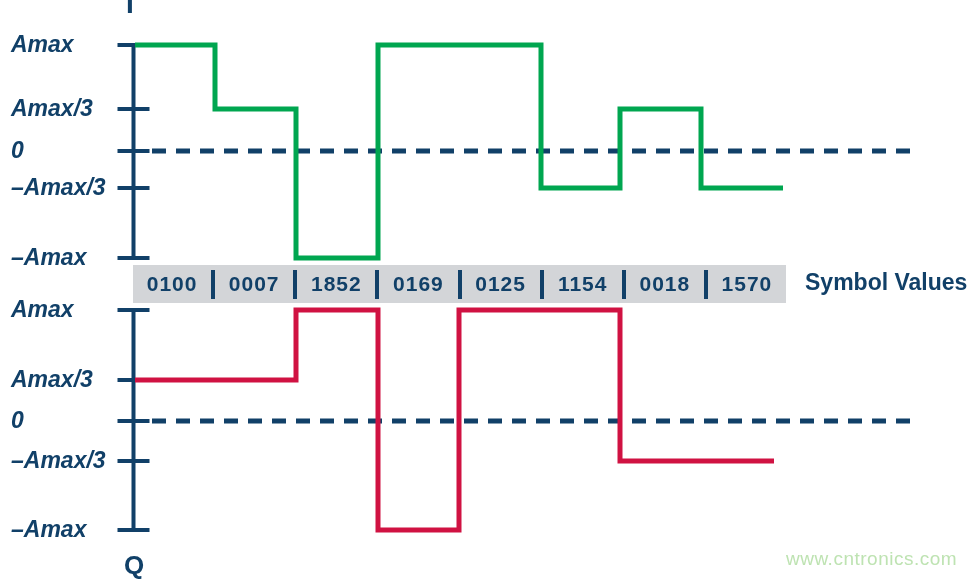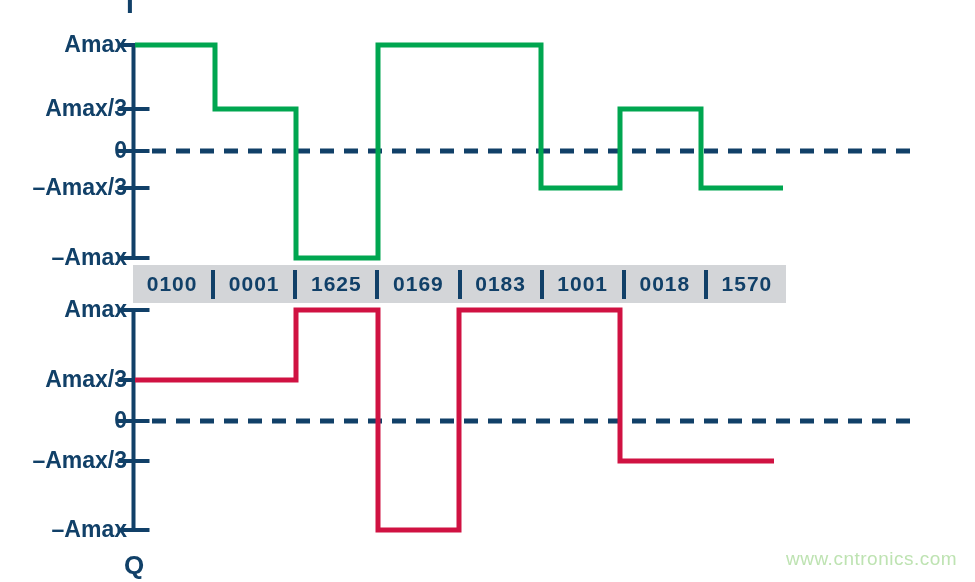--- a/index.html
+++ b/index.html
@@ -9,23 +9,24 @@
     --band:#d3d5d8;
     --wm:#bee3b2;
   }
   html,body{margin:0;padding:0;background:#fff;}
   .stage{
     position:relative;width:975px;height:582px;background:#fff;overflow:hidden;
     font-family:"Liberation Sans",sans-serif;
   }
   svg.plot{position:absolute;left:0;top:0;}
   .ylabel{
-    position:absolute;left:17px;width:110px;text-align:right;
+    position:absolute;left:11px;width:110px;text-align:left;
     font-weight:bold;font-size:23px;line-height:27px;color:var(--navy);
     white-space:nowrap;
+    font-style:italic;
   }
   .chan-label{
     position:absolute;font-weight:bold;color:var(--navy);white-space:nowrap;
   }
   .i-label{left:126px;top:-12px;font-size:28px;}
   .q-label{left:124px;top:550px;font-size:26px;}
   .band{
     position:absolute;left:133px;top:265px;width:653px;height:38px;
     background:var(--band);display:flex;align-items:center;
   }
@@ -80,31 +81,32 @@
       <div class="ylabel" style="top: 296px;">Amax</div>
       <div class="ylabel" style="top: 366px;">Amax/3</div>
       <div class="ylabel" style="top: 407px;">0</div>
       <div class="ylabel" style="top: 447px;">–Amax/3</div>
       <div class="ylabel" style="top: 516px;">–Amax</div>
     </div>
 
   <div class="band">
       <div class="cell">0100</div>
       <div class="divider"></div>
-      <div class="cell">0001</div>
+      <div class="cell">0007</div>
       <div class="divider"></div>
-      <div class="cell">1625</div>
+      <div class="cell">1852</div>
       <div class="divider"></div>
       <div class="cell">0169</div>
       <div class="divider"></div>
-      <div class="cell">0183</div>
+      <div class="cell">0125</div>
       <div class="divider"></div>
-      <div class="cell">1001</div>
+      <div class="cell">1154</div>
       <div class="divider"></div>
       <div class="cell">0018</div>
       <div class="divider"></div>
       <div class="cell">1570</div>
     </div>
 
+  <div class="symbol-values-label">Symbol Values</div>
 
   <div class="watermark">www.cntronics.com</div>
 
 </div>
 
 </body></html>

